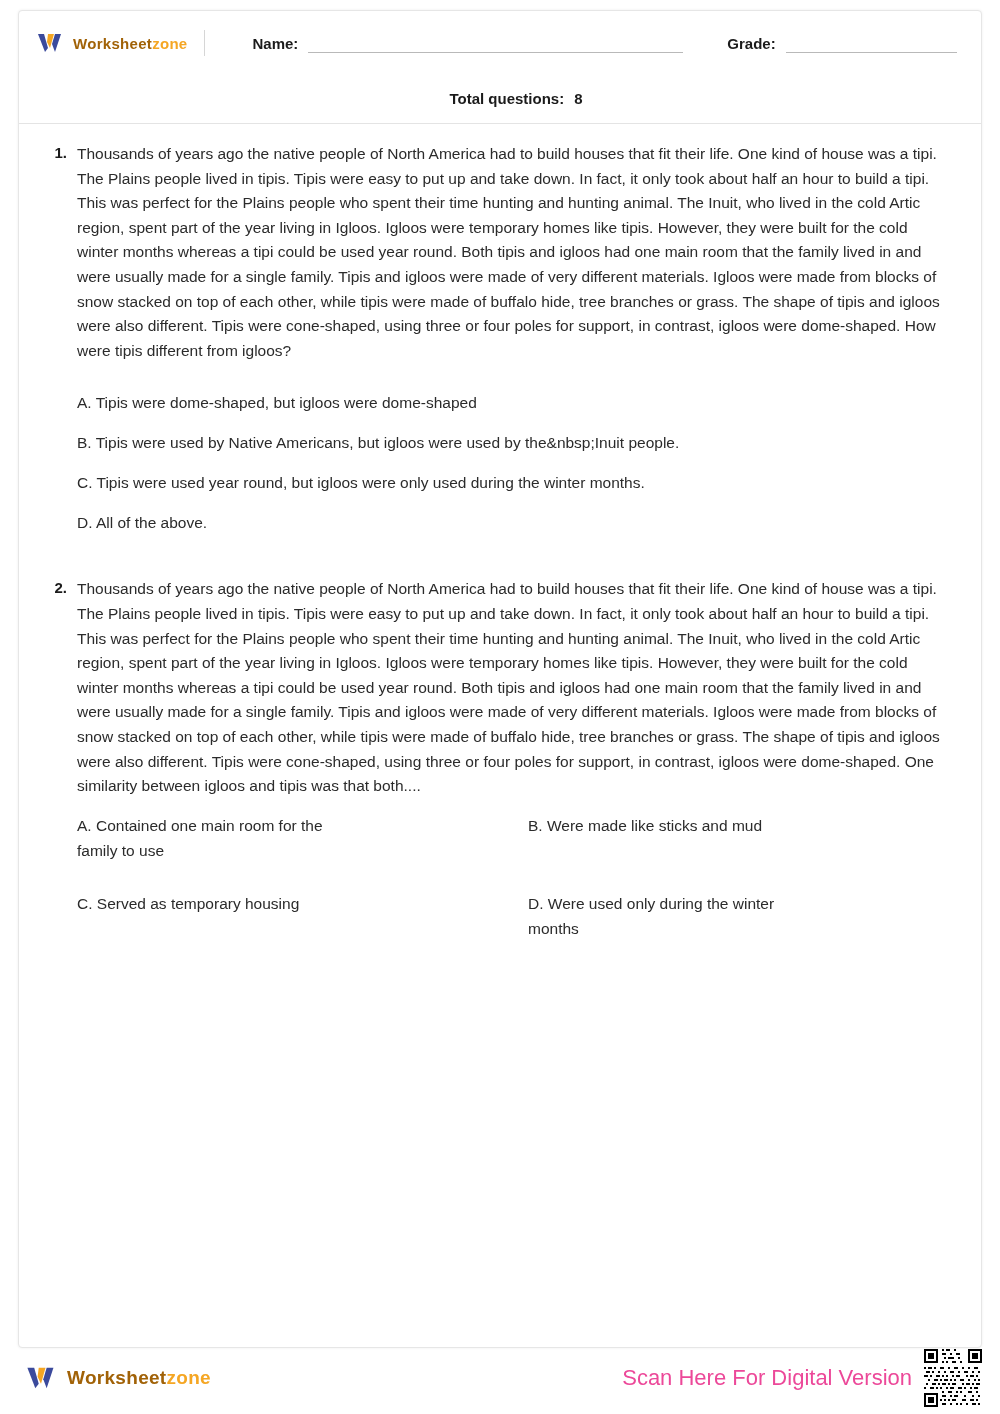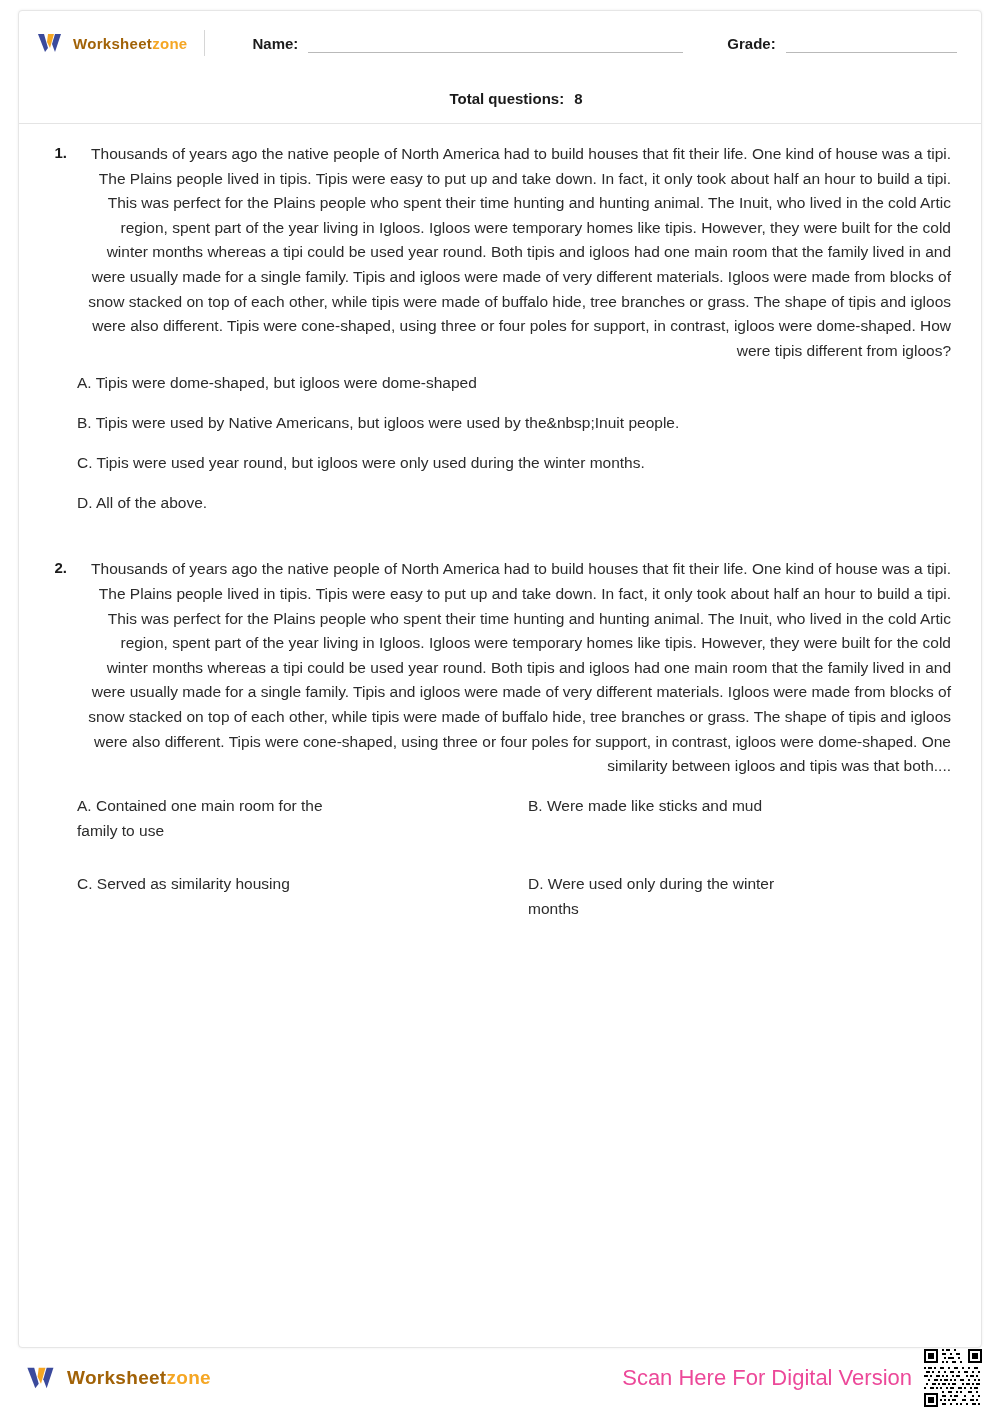--- a/index.html
+++ b/index.html
@@ -107,23 +107,23 @@
     padding-right: 10px;
     padding-top: 2px;
     color: #1b1b1b;
     box-sizing: border-box;
   }
   .q-body { flex: 1; }
   .q-text {
     font-size: 15.5px;
     line-height: 24.6px;
     color: #2b2b2b;
-    text-align: right;
-  }
-  .answers-stacked { margin-top: 8px; }
+    text-align: left;
+  }
+  .answers-stacked { margin-top: 28px; }
   .answers-stacked .ans {
     font-size: 15.5px;
     line-height: 24px;
     color: #2b2b2b;
     margin-bottom: 16px;
   }
   .answers-grid {
     margin-top: 14px;
     display: grid;
     grid-template-columns: 1fr 1fr;
@@ -216,21 +216,21 @@
       </div>
     </div>
 
     <div class="q">
       <div class="q-num">2.</div>
       <div class="q-body">
         <div class="q-text">Thousands of years ago the native people of North America had to build houses that fit their life. One kind of house was a tipi. The Plains people lived in tipis. Tipis were easy to put up and take down. In fact, it only took about half an hour to build a tipi. This was perfect for the Plains people who spent their time hunting and hunting animal.   The Inuit, who lived in the cold Artic region, spent part of the year living in Igloos. Igloos were temporary homes like tipis. However, they were built for the cold winter months whereas a tipi could be used year round. Both tipis and igloos had one main room that the family lived in and were usually made for a single family. Tipis and igloos were made of very different materials. Igloos were made from blocks of snow stacked on top of each other, while tipis were made of buffalo hide, tree branches or grass. The shape of tipis and igloos were also different. Tipis were cone-shaped, using three or four poles for support, in contrast, igloos were dome-shaped. One similarity between igloos and tipis was that both....</div>
         <div class="answers-grid">
           <div class="ans">A. Contained one main room for the family to use</div>
           <div class="ans">B. Were made like sticks and mud</div>
-          <div class="ans">C. Served as similarity housing</div>
+          <div class="ans">C. Served as temporary housing</div>
           <div class="ans">D. Were used only during the winter months</div>
         </div>
       </div>
     </div>
 
   </div>
 </div>
 
 <div class="footer">
   <div class="footer-logo">

